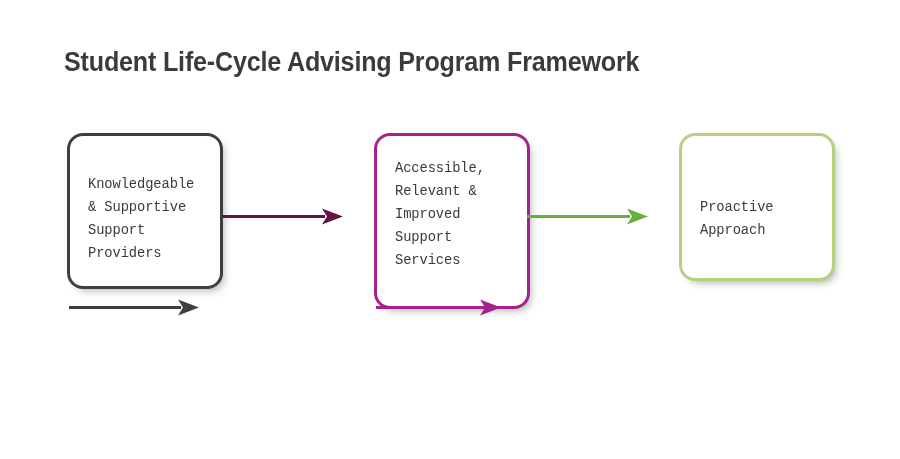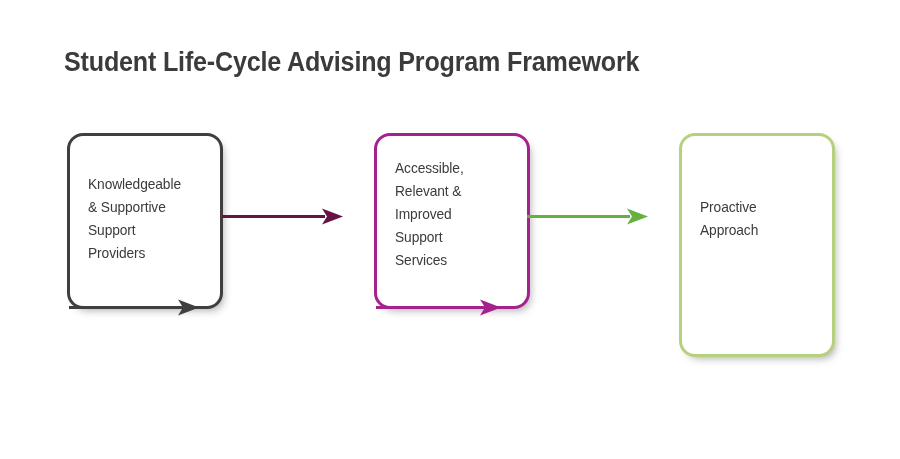--- a/index.html
+++ b/index.html
@@ -35,47 +35,48 @@
     transform-origin: left center;
   }
 
   
   .stage {
     position: absolute;
     box-sizing: border-box;
     border-style: solid;
     border-radius: 16px;
     background: #ffffff;
+    font-family: Liberation Mono, monospace;
   }
   .stage .label {
     position: absolute;
     left: 18px;
     font-size: 14.5px;
     line-height: 23px;
     color: #3b3b3b;
     white-space: pre-line;
     letter-spacing: -0.1px;
     transform: scaleX(0.95);
     transform-origin: left top;
   }
 
   
-  #stage-1 { left: 67px;  top: 133px; width: 156px; height: 176px; border-width: 3px; border-color: #3f3f3f; z-index: 6; box-shadow: 4px 5px 9px -4px rgba(0,0,0,0.35); }
+  #stage-1 { left: 67px;  top: 133px; width: 156px; height: 156px; border-width: 3px; border-color: #3f3f3f; z-index: 6; box-shadow: 4px 5px 9px -4px rgba(0,0,0,0.35); }
   #stage-1 .label { top: 37px; }
 
   #stage-2 { left: 220px; top: 218px; width: 156px; height: 176px; border-width: 3px; border-color: #661343; z-index: 5; box-shadow: 4px 5px 9px -4px rgba(0,0,0,0.35); }
   #stage-2 .label { top: 46px; }
 
   #stage-3 { left: 374px; top: 133px; width: 156px; height: 176px; border-width: 3px; border-color: #a5218c; z-index: 4; box-shadow: 4px 5px 9px -4px rgba(0,0,0,0.35); }
   #stage-3 .label { top: 21px; }
 
   #stage-4 { left: 525px; top: 218px; width: 156px; height: 176px; border-width: 3px; border-color: #66b03e; z-index: 3; box-shadow: 4px 5px 9px -4px rgba(0,0,0,0.35); }
   #stage-4 .label { top: 46px; }
 
-  #stage-5 { left: 679px; top: 133px; width: 156px; height: 224px; border-width: 3px; border-color: #b6d17e; z-index: 2; box-shadow: 4px 5px 9px -4px rgba(0,0,0,0.35); }
+  #stage-5 { left: 679px; top: 133px; width: 156px; height: 148px; border-width: 3px; border-color: #b6d17e; z-index: 2; box-shadow: 4px 5px 9px -4px rgba(0,0,0,0.35); }
   #stage-5 .label { top: 60px; }
 
   
   .connectors {
     position: absolute;
     left: 0; top: 0;
     width: 900px;
     height: 459px;
     z-index: 7;
     pointer-events: none;

